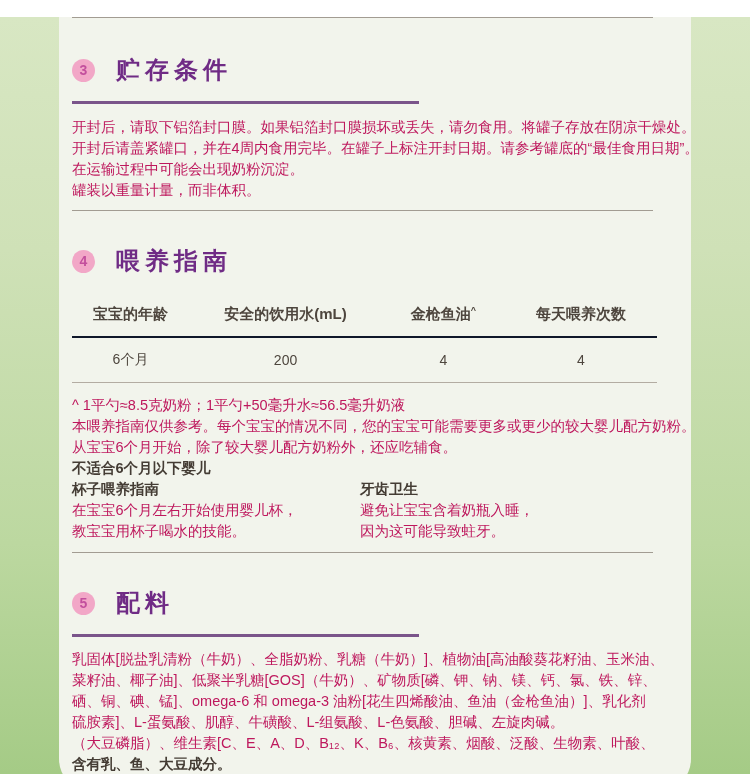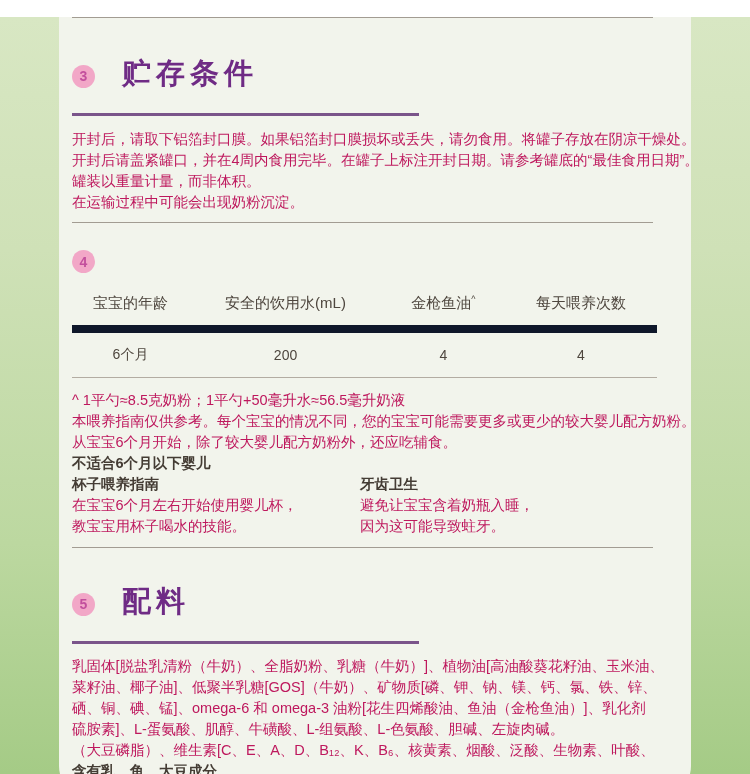--- a/index.html
+++ b/index.html
@@ -39,27 +39,26 @@
     width: 23px; height: 23px;
     border-radius: 50%;
     background: #f2a7c7;
     color: #c34f9d;
     font-size: 14px;
     font-weight: bold;
     display: flex; align-items: center; justify-content: center;
     flex: 0 0 auto;
   }
   .sec-title {
-    margin: 14px;
-    font-size: 29px;
+    margin: 8px;
+    font-size: 24px;
     font-weight: bold;
     color: #6f2b85;
     letter-spacing: 5px;
     line-height: 30px;
-    font-family: Liberation Mono, monospace;
   }
   .title-underline {
     width: 347px;
     height: 3px;
     background: #7a548a;
     margin-top: 8px;
   }
   .para { margin-top: 13px; }
   .tline {
     font-size: 14.5px;
@@ -78,25 +77,25 @@
     width: 585px;
     border-collapse: collapse;
     table-layout: fixed;
     color: #4e463e;
   }
   table.feed col.c1 { width: 20%; }
   table.feed col.c2 { width: 33%; }
   table.feed col.c3 { width: 21%; }
   table.feed col.c4 { width: 26%; }
   table.feed th {
-    font-weight: normal;
+    font-weight: bold;
     font-size: 15px;
     text-align: center;
     padding: 6px 0 12px 0;
-    border-bottom: 8px solid #0f172a;
+    border-bottom: 2px solid #0f172a;
   }
   table.feed td {
     font-size: 14px;
     text-align: center;
     padding: 13px 0;
     border-bottom: 1px solid #b3aca2;
   }
   table.feed tr.last td { border-bottom: 2px solid #6e4a80; }
   .th-sup { font-size: 9px; vertical-align: super; }
 
@@ -121,29 +120,30 @@
 
       <section class="sec3">
         <div class="sec-header">
           <span class="badge">3</span>
           <h2 class="sec-title">贮存条件</h2>
         </div>
         <div class="title-underline"></div>
         <div class="para">
           <div class="tline">开封后，请取下铝箔封口膜。如果铝箔封口膜损坏或丢失，请勿食用。将罐子存放在阴凉干燥处。</div>
           <div class="tline">开封后请盖紧罐口，并在4周内食用完毕。在罐子上标注开封日期。请参考罐底的“最佳食用日期”。</div>
+          <div class="tline">在运输过程中可能会出现奶粉沉淀。</div>
           <div class="tline">罐装以重量计量，而非体积。</div>
-          <div class="tline">在运输过程中可能会出现奶粉沉淀。</div>
         </div>
         <div class="divider divider-after"></div>
       </section>
 
       <section class="sec4">
         <div class="sec-header">
           <span class="badge">4</span>
+          <h2 class="sec-title">喂养指南</h2>
         </div>
 
         <table class="feed">
           <colgroup>
               <col class="c1">
               <col class="c2">
               <col class="c3">
               <col class="c4">
             </colgroup>
           <thead>

